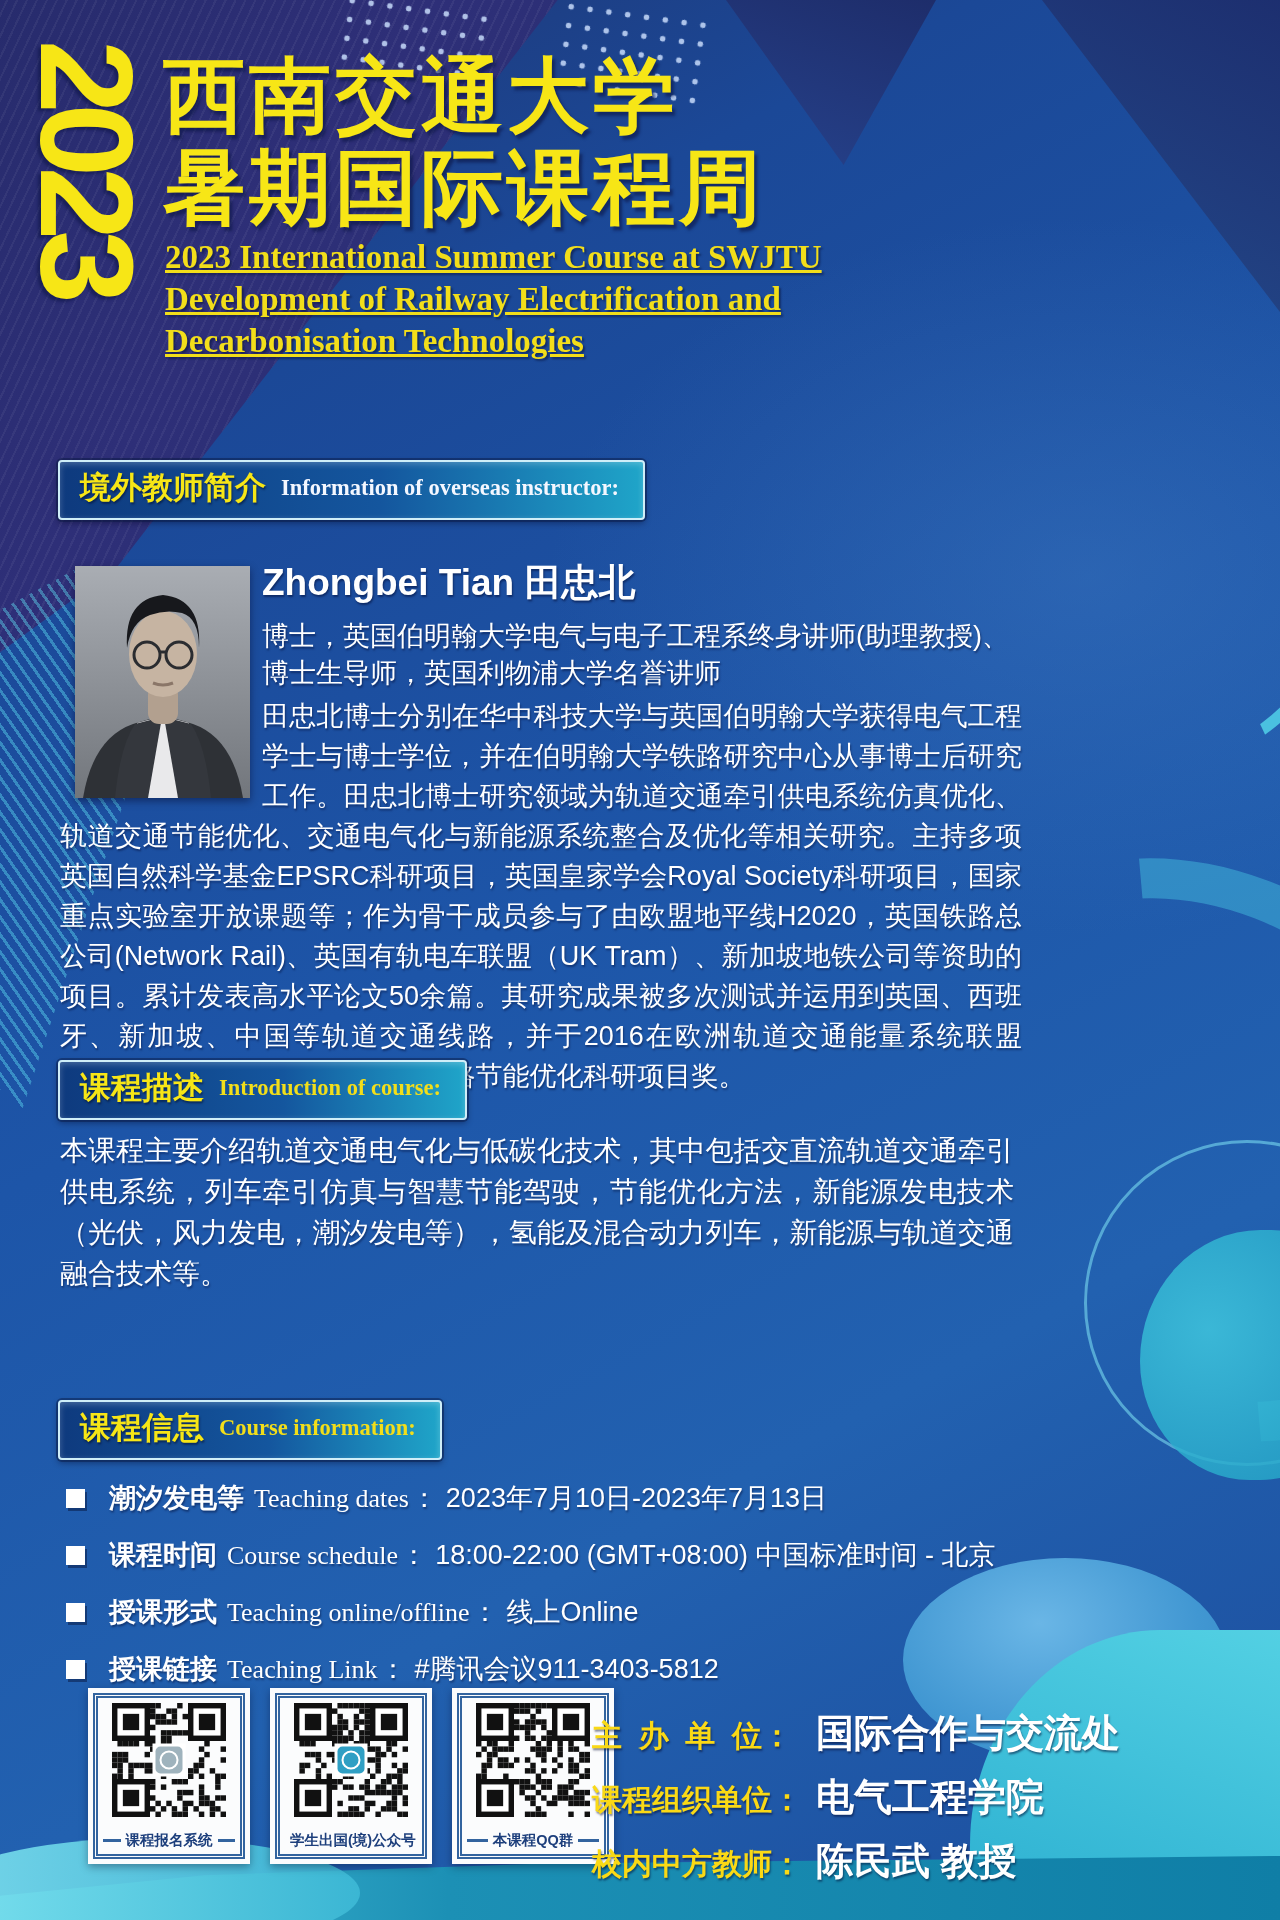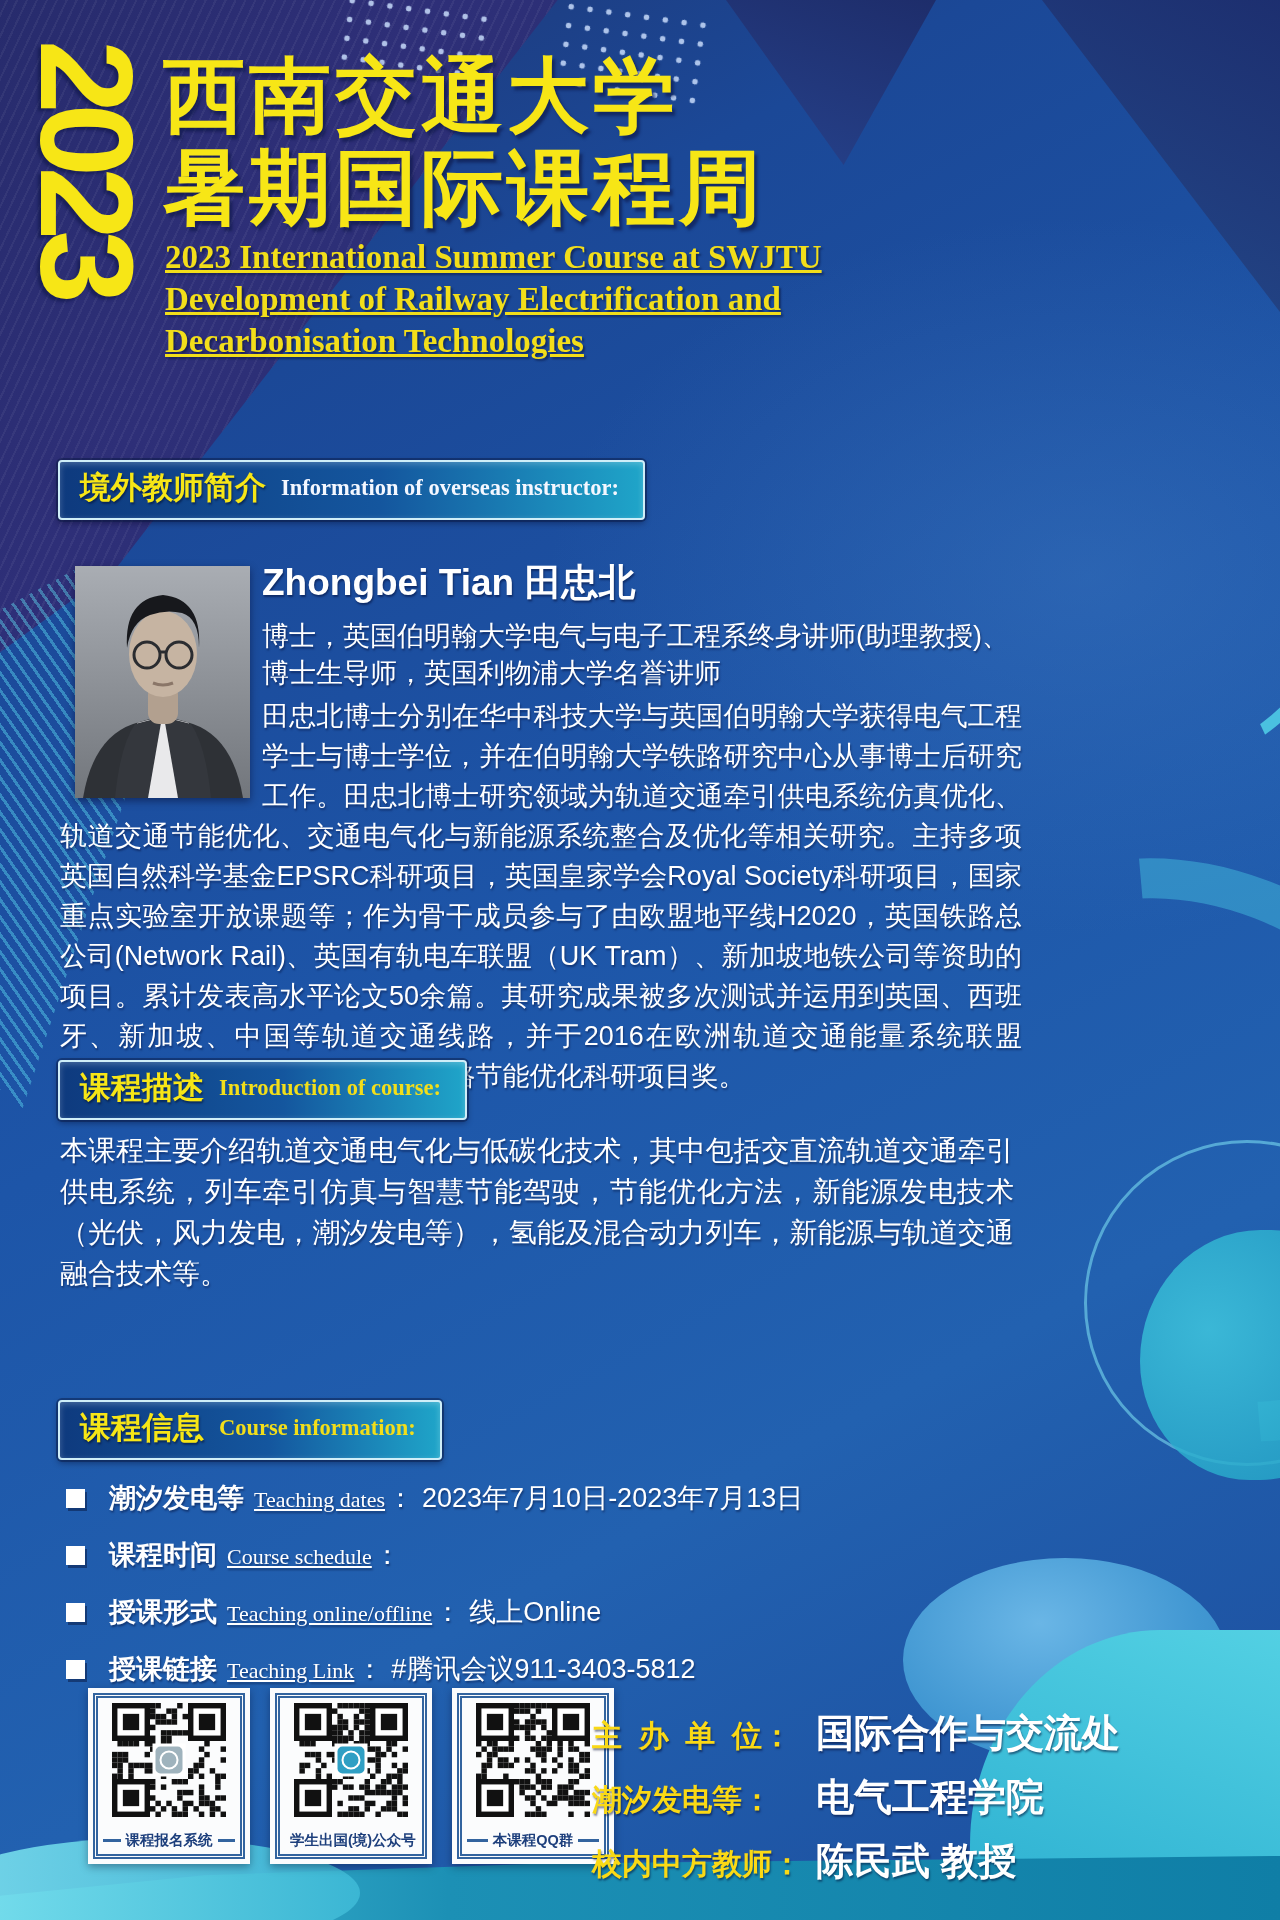--- a/index.html
+++ b/index.html
@@ -95,21 +95,21 @@
   .course-desc{position:absolute;left:60px;top:1130px;width:954px;z-index:5;
     font-size:28px;color:#fff;line-height:41px;text-align:justify;
     text-shadow:1px 2px 2px rgba(0,10,50,.45);}
   
   .info-list{position:absolute;left:66px;top:1480px;width:950px;z-index:5;}
   .info-item{display:flex;align-items:baseline;margin-bottom:21px;font-size:27px;color:#fff;
     text-shadow:1px 2px 2px rgba(0,10,50,.45);}
   .bullet{width:19px;height:19px;background:#fff;margin-right:24px;align-self:center;flex:0 0 auto;
     box-shadow:2px 3px 0 rgba(5,15,50,.45);}
   .info-zh{font-weight:600;margin-right:10px;}
-  .info-en{font-family:"Liberation Serif",serif;font-size:22px;margin-right:2px;text-decoration:underline;}
+  .info-en{font-family:"Liberation Serif",serif;font-size:26px;margin-right:2px;}
   .info-colon{margin-right:8px;}
   .info-value{font-weight:500;}
   
   .qr-card{position:absolute;top:1688px;width:162px;height:176px;background:#fbfcfd;z-index:5;
     padding:5px;box-sizing:border-box;box-shadow:0 3px 8px rgba(0,0,30,.35);}
   .qr-card-1{left:88px;}
   .qr-card-2{left:270px;}
   .qr-card-3{left:452px;}
   .qr-frame{height:100%;box-sizing:border-box;border:5px double #33649f;display:flex;
     flex-direction:column;align-items:center;justify-content:space-between;padding:5px 5px 4px;}
@@ -206,20 +206,21 @@
       <span class="info-zh">潮汐发电等</span>
       <span class="info-en">Teaching dates</span>
       <span class="info-colon">：</span>
       <span class="info-value">2023年7月10日-2023年7月13日</span>
     </div>
     <div class="info-item">
       <span class="bullet"></span>
       <span class="info-zh">课程时间</span>
       <span class="info-en">Course schedule</span>
       <span class="info-colon">：</span>
+      <span class="info-value">18:00-22:00 (GMT+08:00) 中国标准时间 - 北京</span>
     </div>
     <div class="info-item">
       <span class="bullet"></span>
       <span class="info-zh">授课形式</span>
       <span class="info-en">Teaching online/offline</span>
       <span class="info-colon">：</span>
       <span class="info-value">线上Online</span>
     </div>
     <div class="info-item">
       <span class="bullet"></span>
@@ -694,21 +695,21 @@
       </div>
     </div>
   </div>
 
   <div class="org-block">
     <div class="org-row">
       <span class="org-label">主  办  单  位：</span>
       <span class="org-value">国际合作与交流处</span>
     </div>
     <div class="org-row">
-      <span class="org-label">潮汐发电等：</span>
+      <span class="org-label">课程组织单位：</span>
       <span class="org-value">电气工程学院</span>
     </div>
     <div class="org-row">
       <span class="org-label">校内中方教师：</span>
       <span class="org-value">陈民武 教授</span>
     </div>
   </div>
 
 </div>
 

